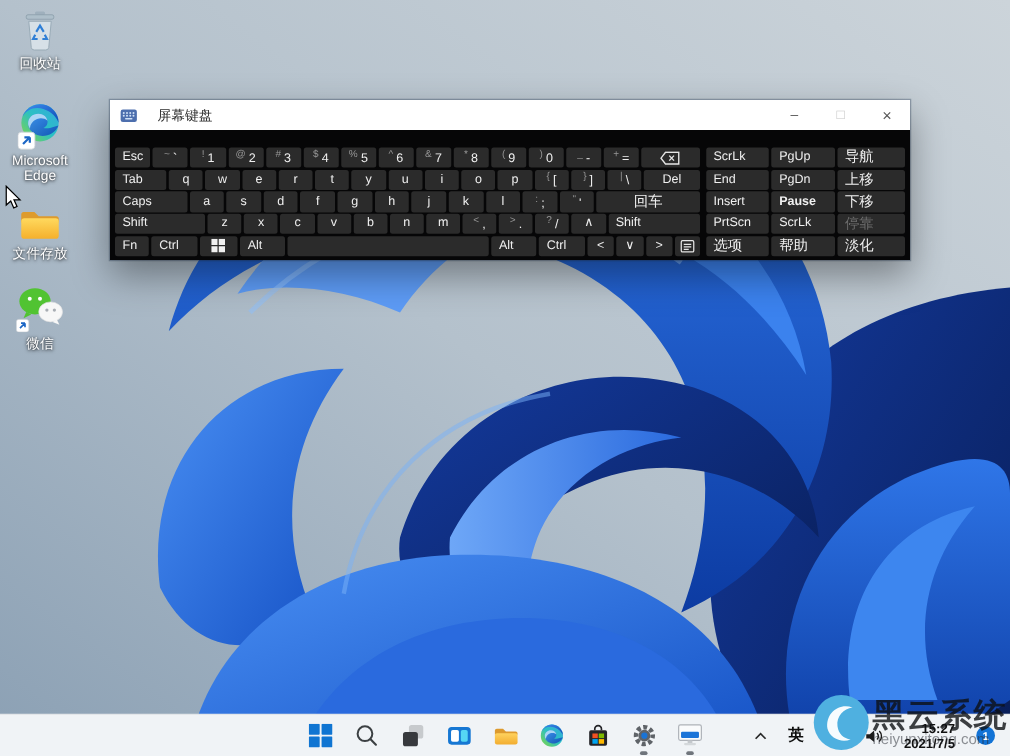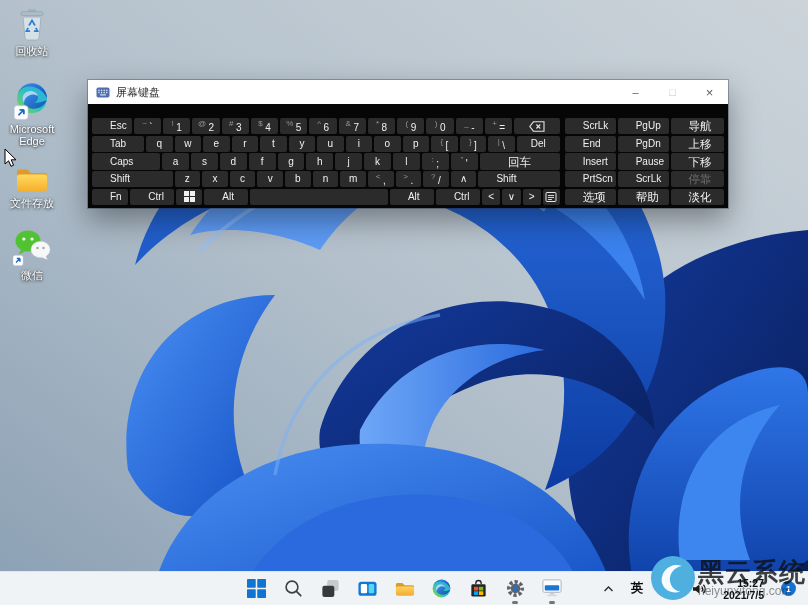--- a/index.html
+++ b/index.html
@@ -15,39 +15,39 @@
   .dlabel{margin-top:3px;font-size:11px;line-height:12px;color:#fff;text-align:center;
     text-shadow:0 1px 3px rgba(0,0,0,.7),0 0 2px rgba(0,0,0,.5);}
 
   
   .cursor{position:absolute;left:4px;top:148px;z-index:9;}
 
   
   .osk{position:absolute;left:88px;top:80px;width:640px;height:128px;z-index:4;
     box-shadow:0 12px 28px rgba(0,0,0,.38),0 0 0 1px rgba(40,60,90,.35);}
   .titlebar{height:24px;background:#ffffff;display:flex;align-items:center;
-    padding-left:8px;gap:6px;}
+    padding-left:8px;gap:16px;}
   .title{font-size:11px;color:#2b2b2b;}
   .wctrls{margin-left:auto;display:flex;height:100%;}
   .wbtn{width:37px;height:100%;display:flex;align-items:center;justify-content:center;
     font-size:11px;color:#5a5a5a;cursor:default;}
   .wbtn.max{color:#c6c6c6;}
   .wbtn.close{font-size:13px;}
   .kbody{height:104px;background:#060607;padding:14px 4px 3px;display:flex;
     flex-direction:column;gap:1.5px;}
   .krow{flex:1;display:flex;gap:5px;min-height:0;}
   .kleft{flex:470 470 0px;display:flex;gap:2px;min-width:0;}
   .knav{flex:160 160 0px;display:flex;gap:2px;min-width:0;}
   .key{background:#2b2b2b;border-radius:2px;color:#f0f0f0;display:flex;
     align-items:center;justify-content:center;overflow:hidden;cursor:default;}
   .key .mn{font-size:10px;line-height:10px;}
   .key .sh{font-size:8px;line-height:8px;color:#969696;margin-right:2.5px;
     transform:translateY(-2.5px);}
   .key.dual .mn{transform:translateY(1.5px);}
-  .key.al{justify-content:flex-start;padding-left:18px;}
+  .key.al{justify-content:flex-start;padding-left:6px;}
   .key.cn .mn{font-size:11.5px;line-height:12px;}
   .key.dim{color:#6e6e6e;}
   .key.dim .mn{color:#6e6e6e;}
 
   
   .taskbar{position:absolute;left:0;right:0;bottom:0;height:34px;background:#f0f3f6;
     border-top:1px solid rgba(0,0,0,.05);z-index:4;}
   .tb-center{position:absolute;left:50%;top:0;transform:translateX(-50%);height:100%;
     display:flex;align-items:center;gap:11px;z-index:6;}
   .tb-btn{width:26px;height:30px;display:flex;align-items:center;justify-content:center;
@@ -395,21 +395,21 @@
               <span class="mn">'</span>
             </div>
             <div class="key cn" style="flex: 88 88 0px;">
               <span class="mn">回车</span>
             </div>
           </div>
           <div class="knav">
             <div class="key al" style="flex: 52 52 0px;">
               <span class="mn">Insert</span>
             </div>
-            <div class="key al" style="flex: 52 52 0px;">
+            <div class="key al" style="flex: 52 52 0px; font-weight: bold;">
               <span class="mn">Pause</span>
             </div>
             <div class="key al cn" style="flex: 56 56 0px;">
               <span class="mn">下移</span>
             </div>
           </div>
         </div>
         <div class="krow">
           <div class="kleft">
             <div class="key al" style="flex: 72 72 0px;">

